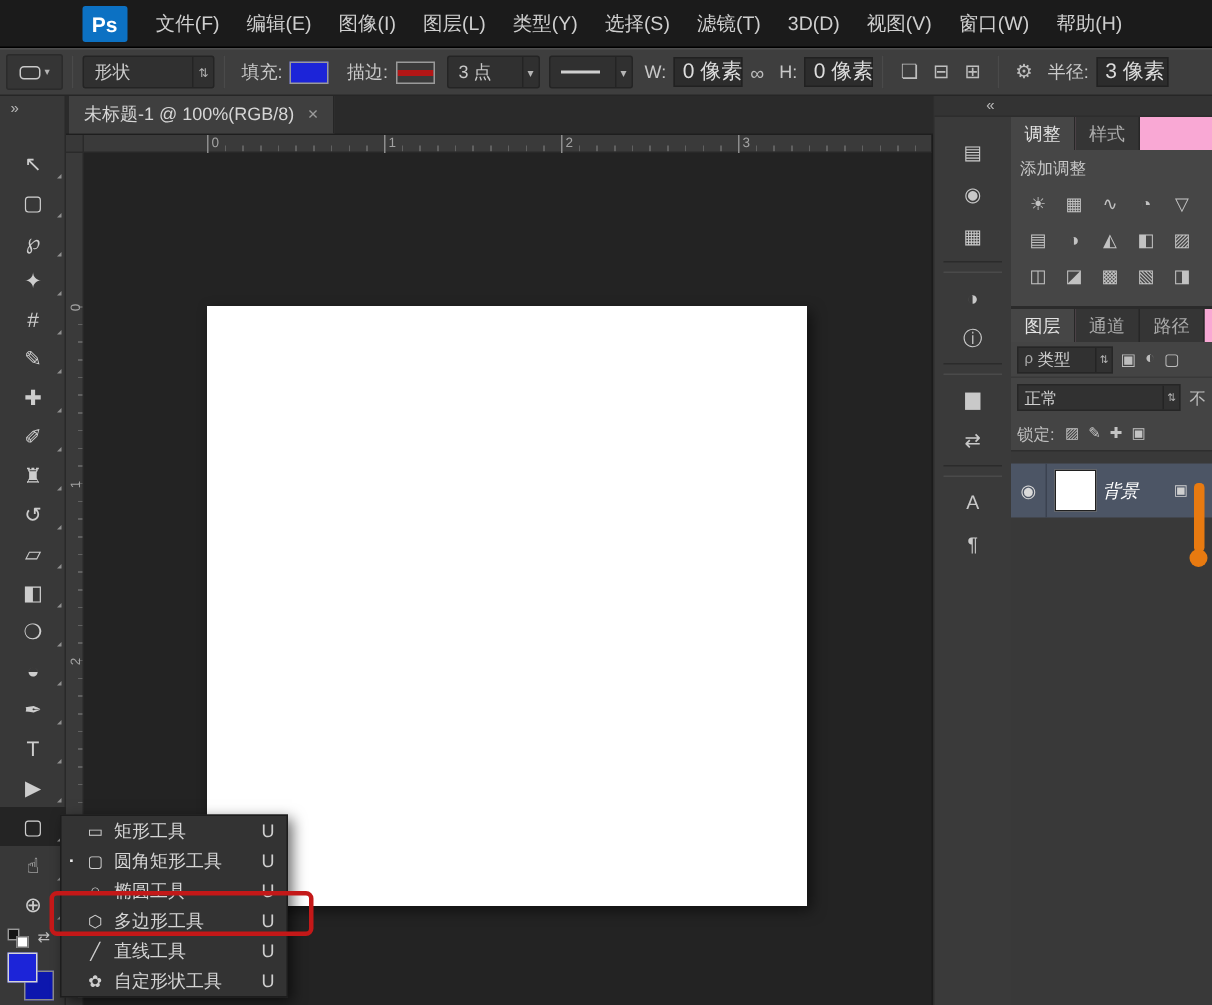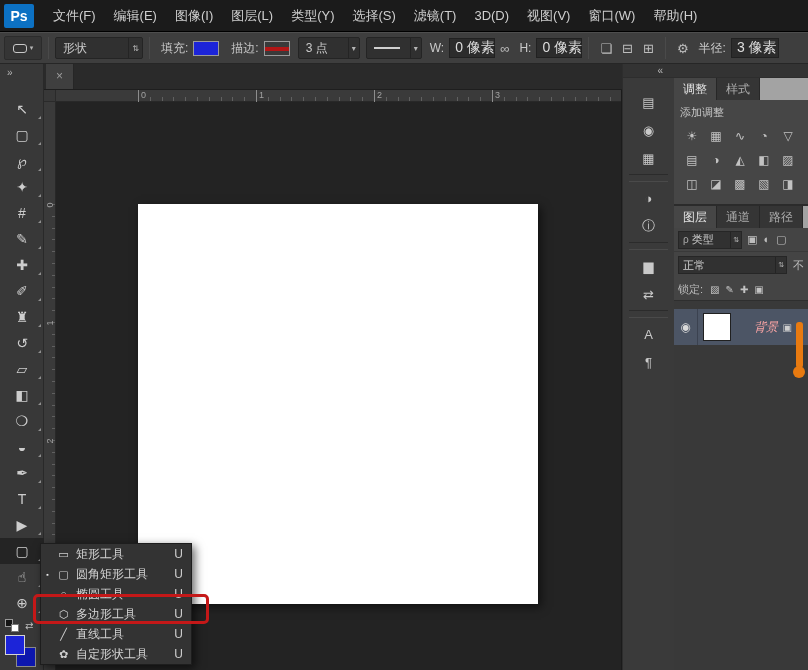--- a/index.html
+++ b/index.html
@@ -3,21 +3,21 @@
 <meta charset="utf-8">
 <style>
   * { margin:0; padding:0; box-sizing:border-box; }
   html,body { background:#1b1b1b; }
   body { width:808px; height:670px; overflow:hidden;
          font-family:"Liberation Sans","DejaVu Sans",sans-serif; }
   #app { position:relative; width:808px; height:670px; background:#2a2a2a; }
 
   
   .menubar { position:absolute; left:0; top:0; width:808px; height:32px;
-             background:#1b1b1b; border-bottom:1px solid #000; display:flex; align-items:center; z-index:5; }
+             background:#1b1b1b; border-bottom:1px solid #000; display:flex; align-items:center; z-index:5;justify-content:center; }
   .logo { width:30px; height:24px; margin:0 10px 0 4px; background:var(--logo-blue,#0c71c3);
           color:#fff; font-weight:bold; font-size:14px; display:flex; align-items:center;
           justify-content:center; border-radius:2px; }
   .menu-items { display:flex; }
   .menu-item { padding:0 9px; font-size:13px; color:#cfcfcf; line-height:31px; white-space:nowrap; }
 
   
   .optionsbar { position:absolute; left:0; top:32px; width:808px; height:32px; background:#3e3e3e;
                 border-top:1px solid #4e4e4e; border-bottom:1px solid #262626;
                 display:flex; align-items:center; font-size:12px; color:#c9c9c9;
@@ -96,21 +96,21 @@
                 border-left:1px solid #2d2d2d; }
   .strip-head { height:14px; background:#333333; border-bottom:1px solid #2d2d2d; color:#b9b9b9;
                 font-size:10px; line-height:13px; text-align:right; padding-right:11px; }
   .strip-list { padding-top:10px; }
   .strip-item { height:28px; display:flex; align-items:center; justify-content:center; color:#c9c9c9; font-size:13px; }
   .strip-item.sep { height:8px; margin:2px 6px; border-top:1px solid #2b2b2b; border-bottom:1px solid #4a4a4a; }
 
   
   .panels { position:absolute; left:674px; top:64px; width:134px; height:606px; background:#3d3d3d; }
   .dock-head { height:14px; background:#333333; border-bottom:1px solid #2d2d2d; }
-  .panel-tabs { height:22px; background:#a3a3a3; display:flex; align-items:flex-end; }
+  .panel-tabs { height:22px; background:#f9a8d4; display:flex; align-items:flex-end; }
   .ptab { height:22px; line-height:22px; padding:0 9px; font-size:12px; color:#ababab;
           background:#353535; border-right:1px solid #272727; white-space:nowrap; }
   .ptab.active { background:#464646; color:#e2e2e2; }
   .adj-body { height:106px; background:#464646; padding:4px 6px; border-bottom:2px solid #2b2b2b; overflow:hidden; }
   .adj-label { font-size:11px; color:#c6c6c6; margin:1px 0 4px; }
   .adj-grid { display:flex; flex-wrap:wrap; width:124px; }
   .adj-cell { width:24px; height:24px; display:flex; align-items:center; justify-content:center;
               color:#c2c2c2; font-size:12px; }
   .lay-body { background:#444444; }
   .lay-filter { height:24px; display:flex; align-items:center; padding:0 4px; gap:5px;
@@ -123,21 +123,21 @@
   .lay-blend { height:26px; display:flex; align-items:center; padding:0 4px; gap:6px; overflow:hidden; }
   .op-label { font-size:11px; color:#bdbdbd; }
   .lay-lock { height:22px; display:flex; align-items:center; padding:0 4px; gap:7px; font-size:11px; color:#bdbdbd; overflow:hidden; }
   .lock-icons { display:flex; gap:6px; font-size:10px; color:#c3c3c3; }
   .lay-list { background:#393939; border-top:1px solid #2e2e2e; height:370px; padding-top:8px; overflow:hidden; }
   .layer-row { height:36px; display:flex; align-items:center; }
   .layer-row.selected { background:#4c5565; }
   .eye-cell { width:24px; height:36px; display:flex; align-items:center; justify-content:center;
               border-right:1px solid #3b4250; color:#dadada; font-size:12px; }
   .thumb { width:28px; height:28px; background:#ffffff; border:1px solid #202020; margin-left:5px; flex:none; }
-  .lname { margin-left:23px; font-size:12px; color:#fca5a5; font-style:italic; }
+  .lname { margin-left:4px; font-size:12px; color:#ffffff; font-style:italic; }
   .llock { margin-left:auto; margin-right:16px; font-size:10px; color:#cfcfcf; }
   .orange-marker { position:absolute; right:3px; top:258px; width:12px; display:flex; flex-direction:column;
                    align-items:center; z-index:6; }
   .om-bar { width:7px; height:46px; background:var(--marker-orange,#e87a10); border-radius:3px; }
   .om-dot { width:12px; height:12px; border-radius:50%; background:var(--marker-orange,#e87a10); margin-top:-2px; }
 
   
   .flyout { position:absolute; left:40px; top:543px; width:152px; background:#333333;
             border:1px solid #1d1d1d; box-shadow:3px 3px 9px rgba(0,0,0,0.6); z-index:20; }
   .fly-item { height:20px; display:flex; align-items:center; padding:0 8px 0 3px; font-size:12px;
@@ -308,20 +308,21 @@
       <span class="mini-swap">⇄</span>
     </div>
     <div class="fg-swatches">
       <span class="bg-sw"></span>
       <span class="fg-sw"></span>
     </div>
   </div>
 
   <div class="tabbar">
     <div class="doc-tab">
+      <span>未标题-1 @ 100%(RGB/8)</span>
       <span class="tab-close">×</span>
     </div>
   </div>
 
   <div class="canvas-area">
     <div class="corner"></div>
     <div class="ruler-top">
 
     <span class="rt-num">0</span>
         <span class="rt-num">1</span>

